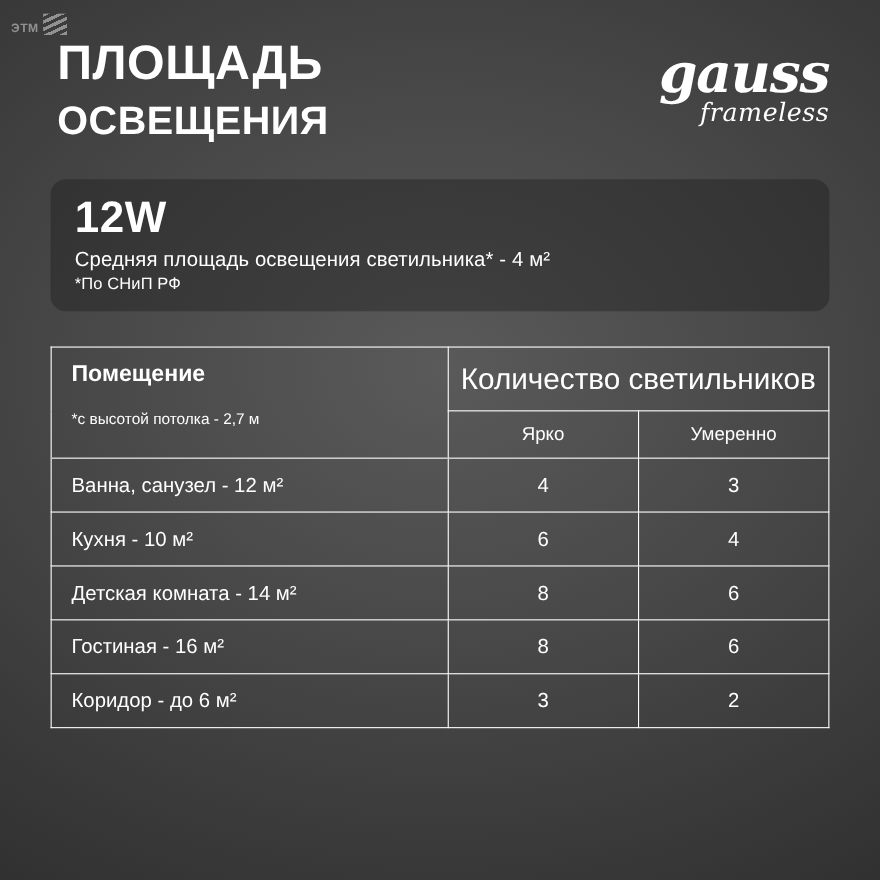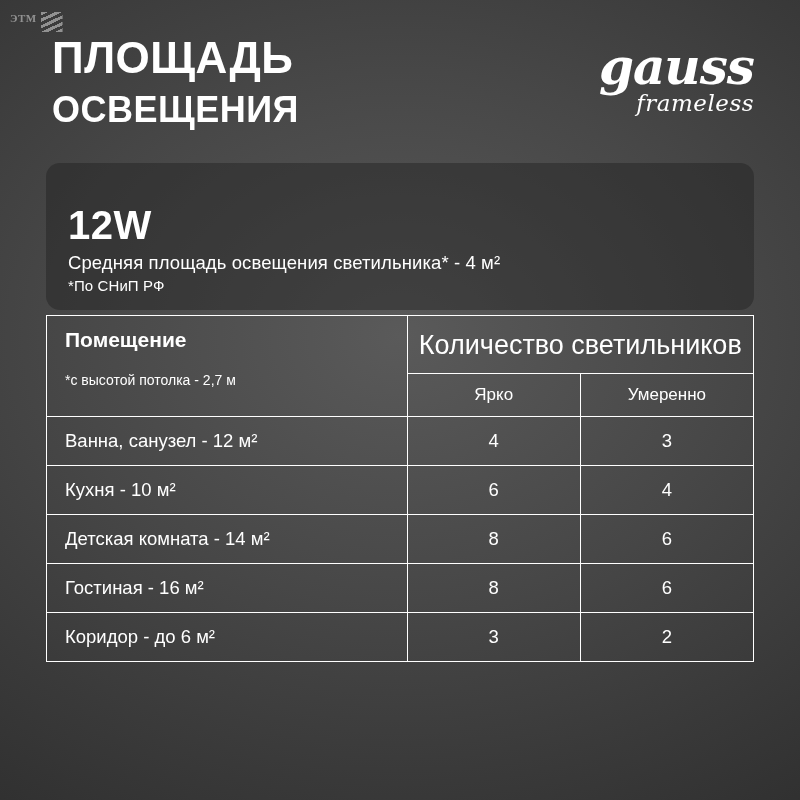--- a/index.html
+++ b/index.html
@@ -22,24 +22,23 @@
     color: #ffffff;
     box-sizing: border-box;
   }
 
   
   .watermark {
     position: absolute;
     top: 12px;
     left: 10px;
     display: flex;
-    align-items: flex-start;
+    align-items: flex-end;
     gap: 4px;
     opacity: 0.55;
-    font-family: Liberation Serif, serif;
   }
   .watermark .wm-text {
     font-size: 11px;
     font-weight: 700;
     letter-spacing: 0.5px;
     color: #d8d8d8;
   }
   .watermark .wm-mark {
     width: 22px;
     height: 20px;
@@ -105,21 +104,20 @@
     background: rgba(28,28,28,0.40);
     border-radius: 14px;
     padding: 14px 22px 16px 22px;
     box-sizing: border-box;
   }
   .power-value {
     font-size: 40px;
     font-weight: 700;
     letter-spacing: 0.5px;
     line-height: 1.05;
-    margin-top: 27px;
   }
   .power-desc {
     font-size: 18.5px;
     margin-top: 6px;
     letter-spacing: 0.1px;
   }
   .power-note {
     font-size: 15px;
     margin-top: 3px;
     letter-spacing: 0.1px;

